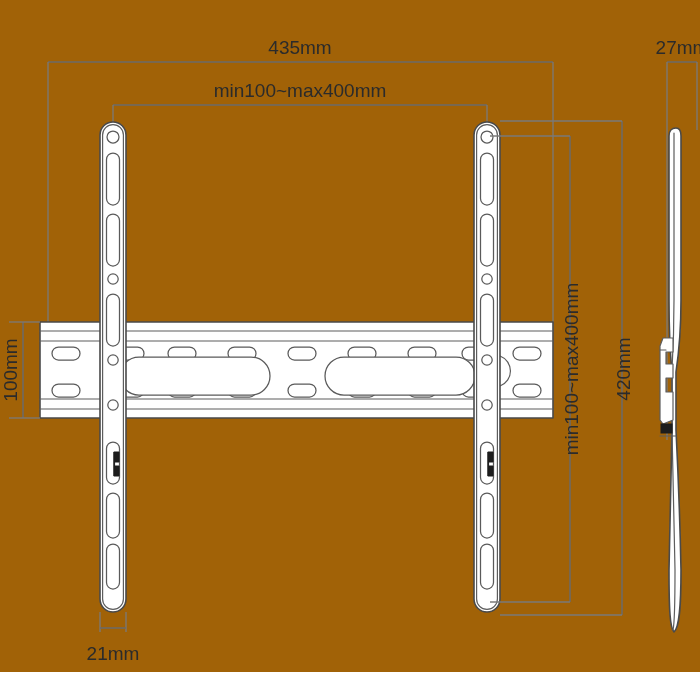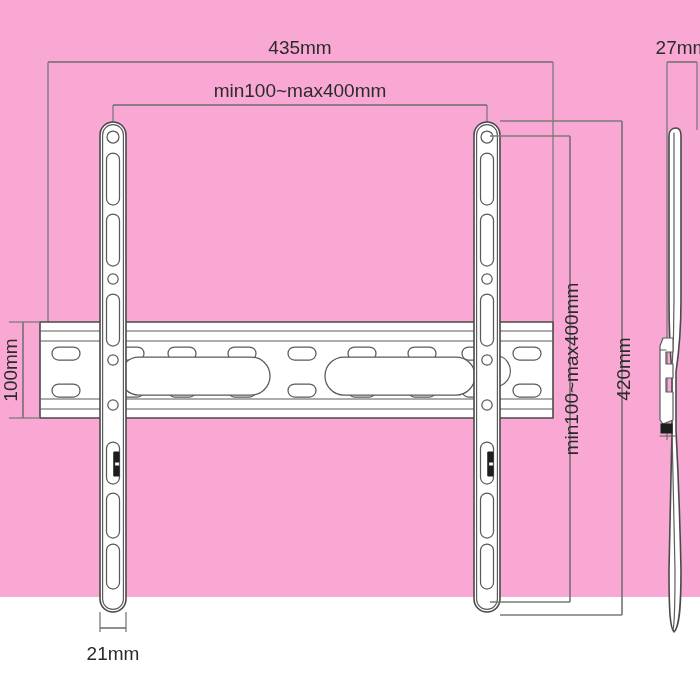--- a/index.html
+++ b/index.html
@@ -9,22 +9,22 @@
   }
   body {
     width: 700px;
     height: 700px;
     font-family: "Liberation Sans", sans-serif;
     overflow: hidden;
   }
   #drawing-root {
     position: relative;
     width: 700px;
-    height: 597px;
-    background: #f9a8d4;
+    height: 672px;
+    background: #a16207;
   }
   svg.diagram {
     display: block;
     width: 700px;
     height: 700px;
   }
   .dim-text {
     font-family: "Liberation Sans", sans-serif;
     font-size: 19px;
     fill: #2b2b2b;

